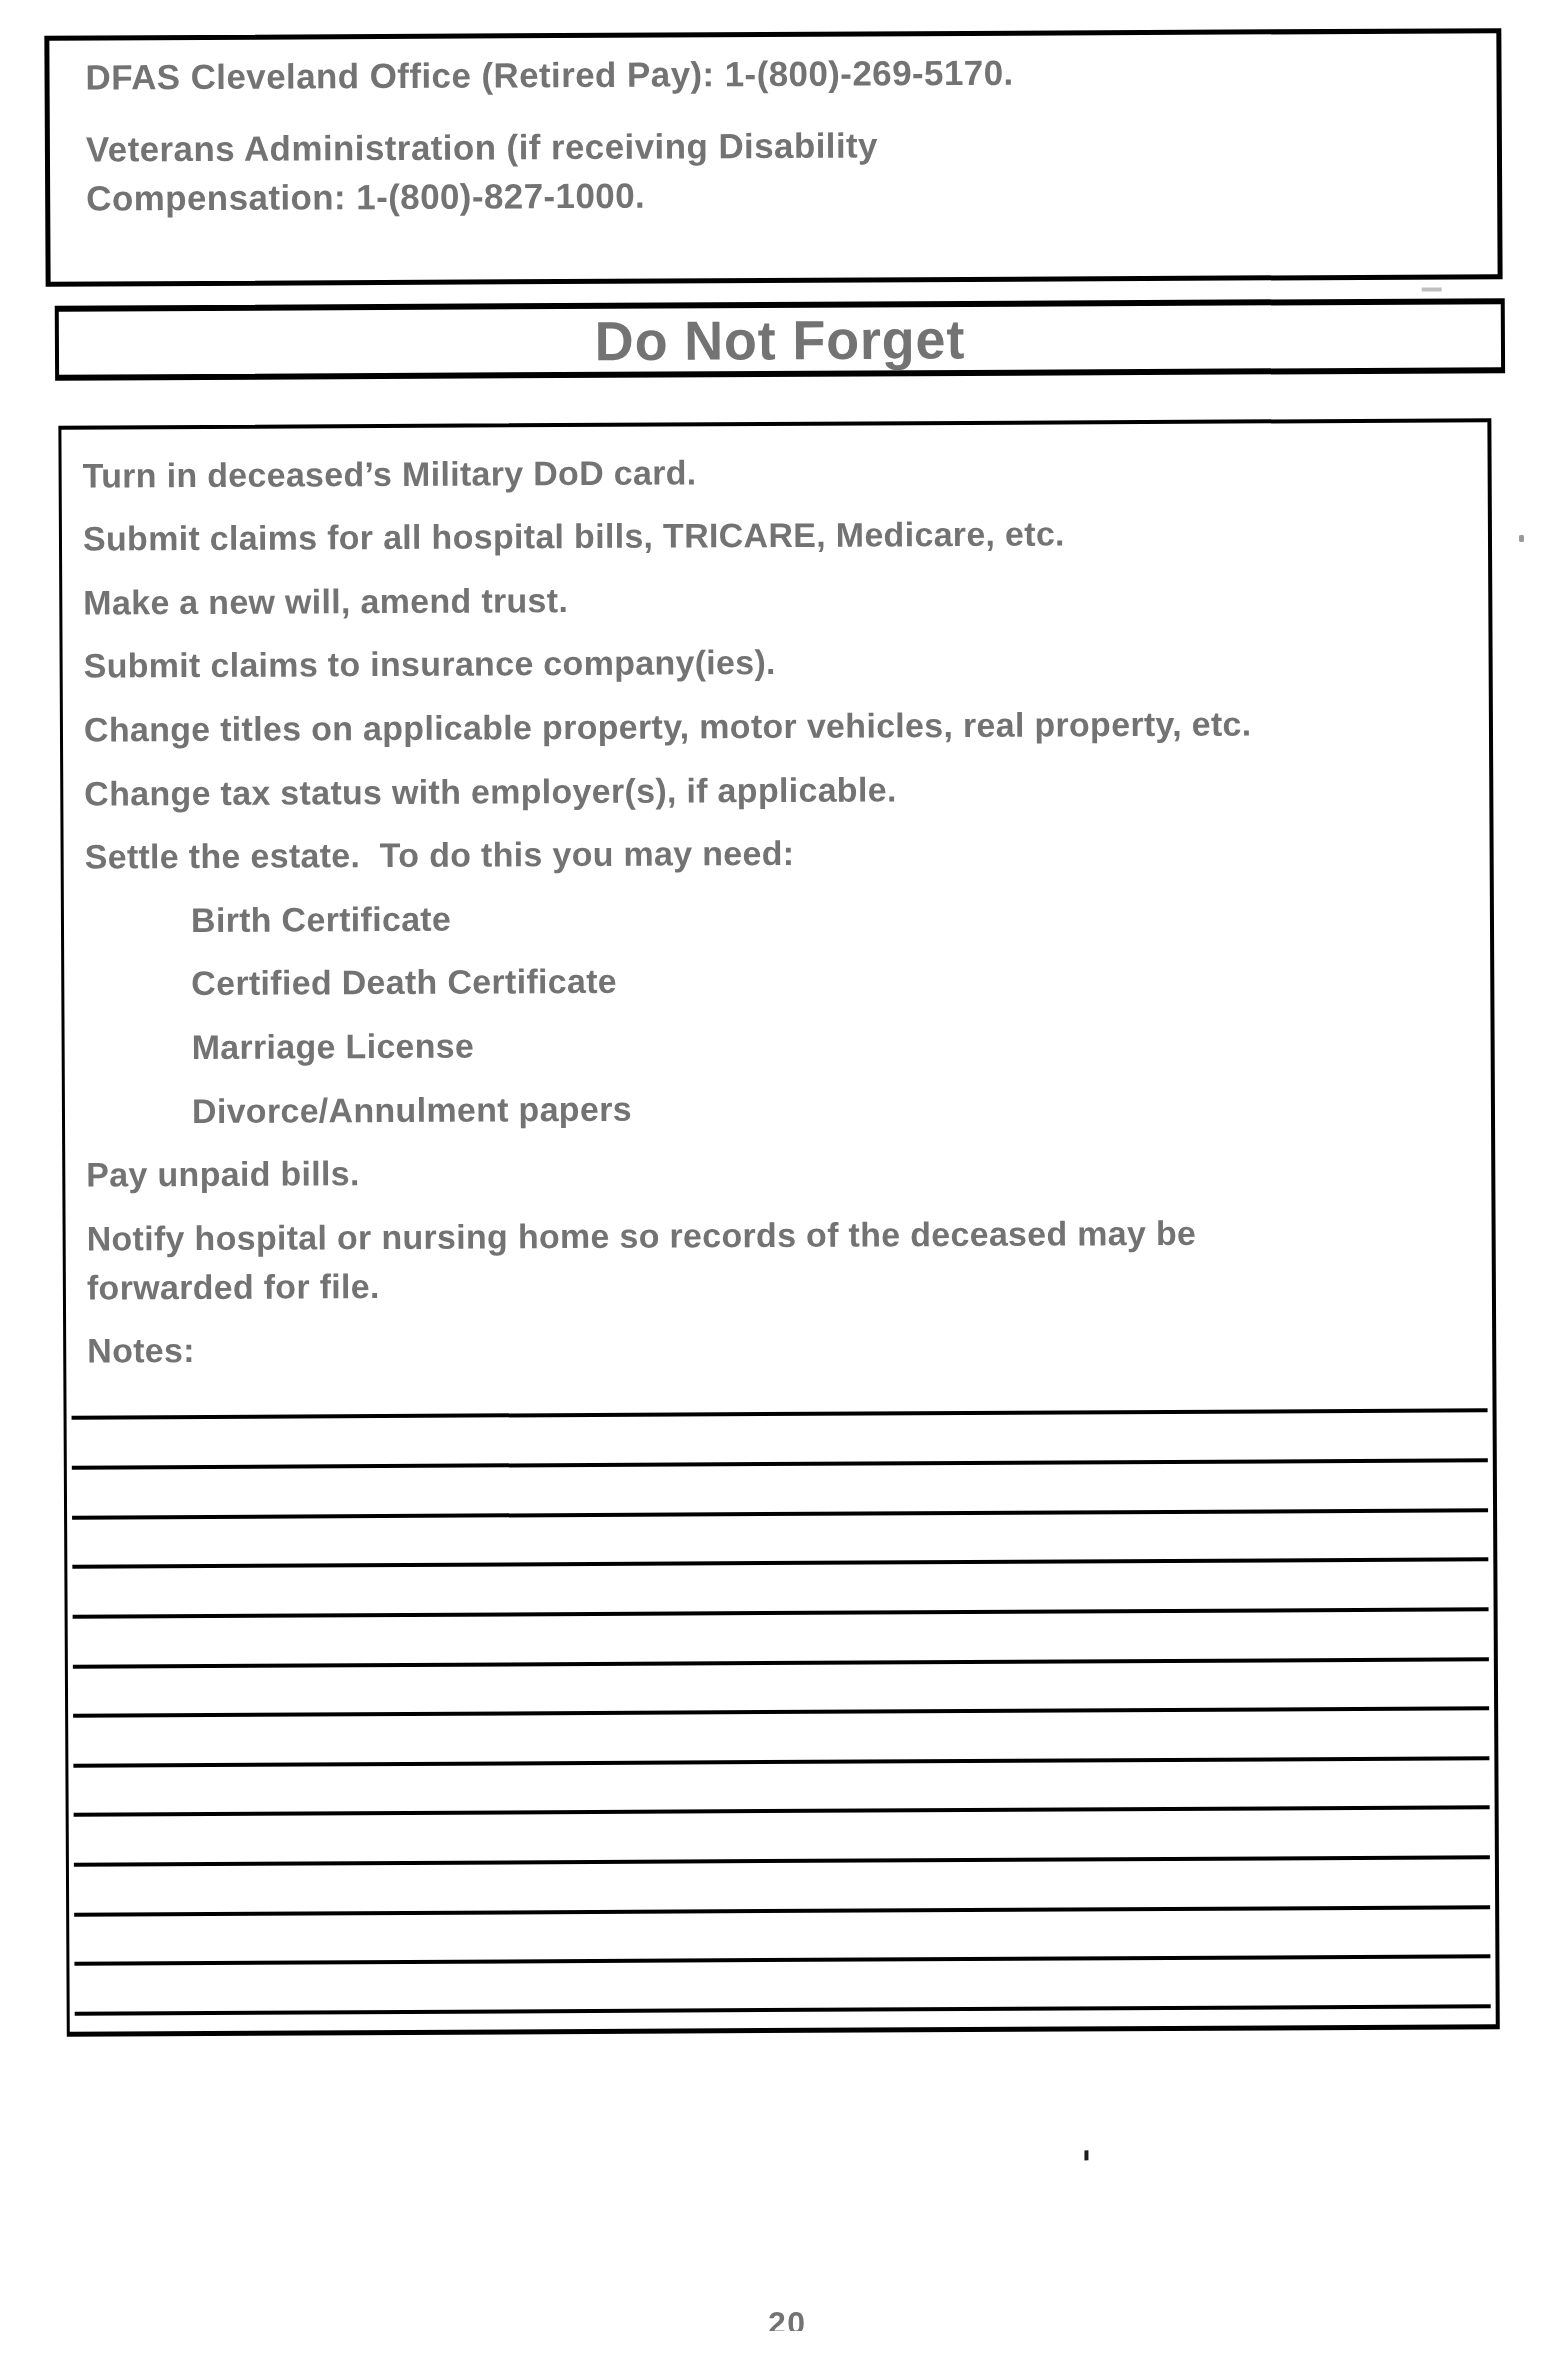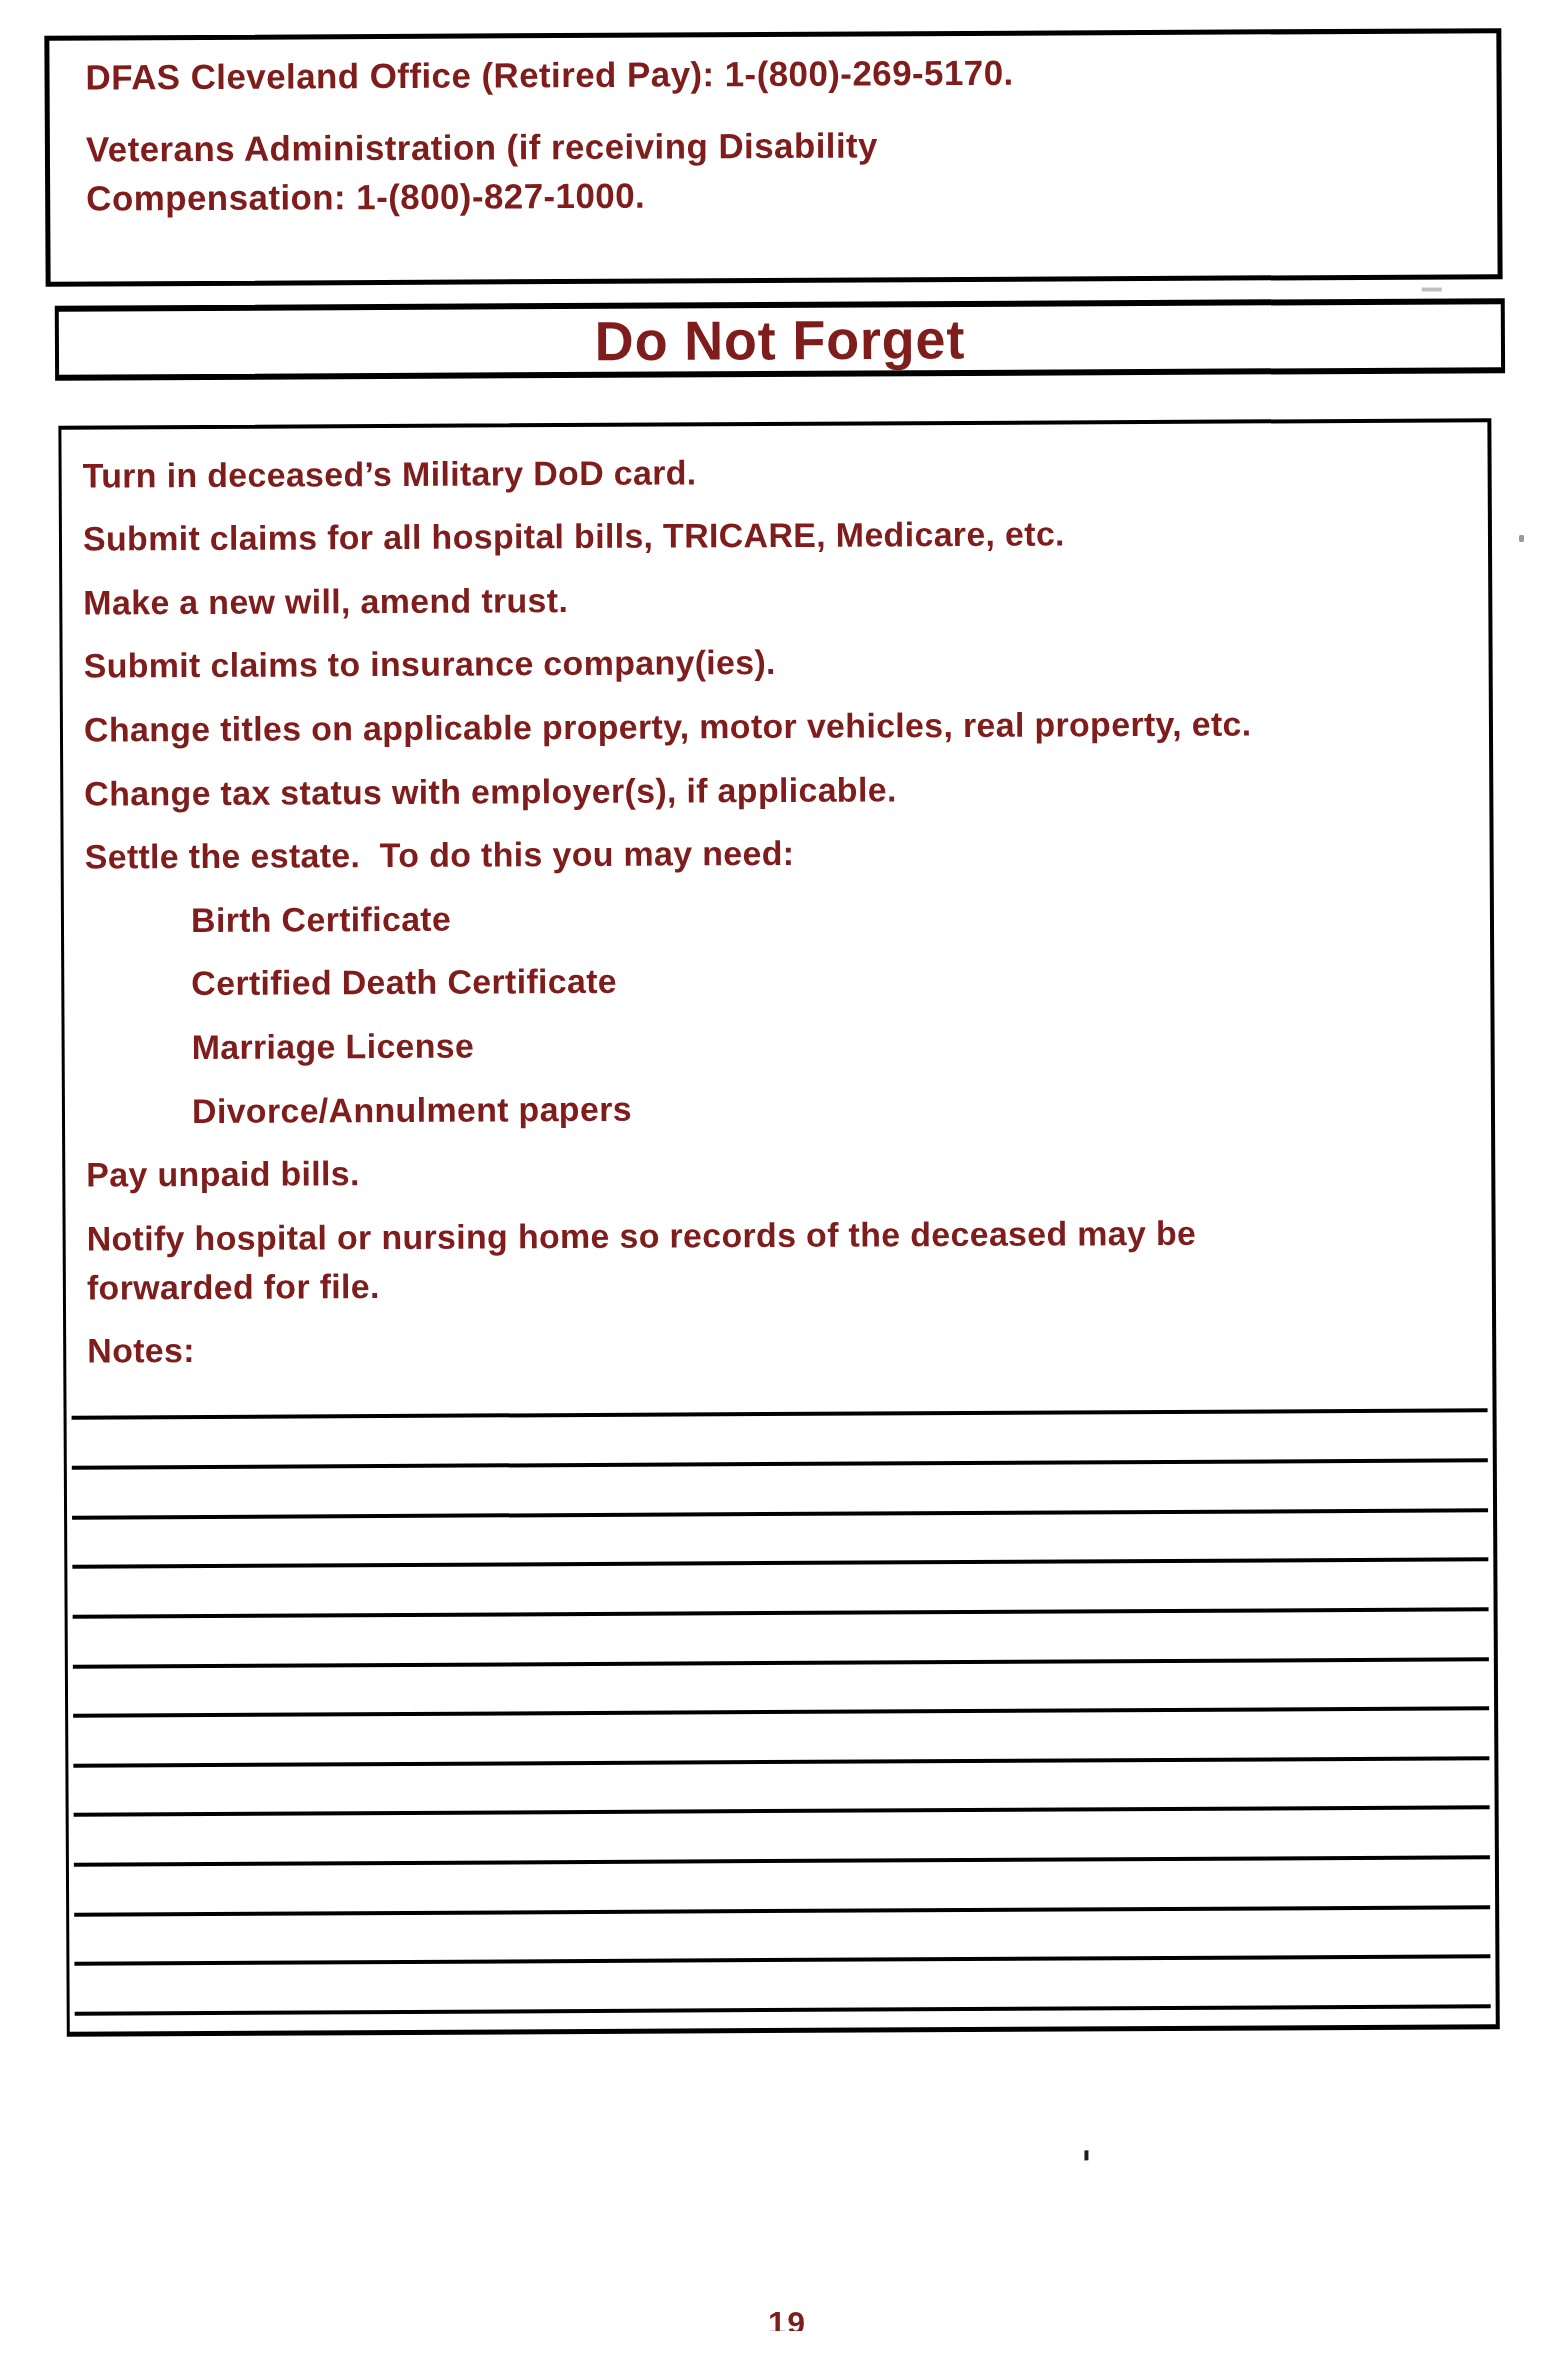--- a/index.html
+++ b/index.html
@@ -4,21 +4,21 @@
 <style>
   html, body { margin: 0; padding: 0; background: #ffffff; }
   .page {
     position: relative;
     width: 1544px;
     height: 2377px;
     background: #ffffff;
     overflow: hidden;
     font-family: "Liberation Sans", sans-serif;
     font-weight: 700;
-    color: #7f1d1d;
+    color: #737373;
   }
   
   .skew {
     position: absolute;
     inset: 0;
     transform: rotate(-0.3deg);
     transform-origin: 50% 55%;
   }
 
   
@@ -176,16 +176,16 @@
           <div class="note-line" style="top: 1582px;"></div>
         </div>
     </div>
 
     <div class="speck-a"></div>
     <div class="speck-b"></div>
     <div class="speck-c"></div>
   </div>
 
   <div class="page-number-clip">
-    <div class="page-number">19</div>
+    <div class="page-number">20</div>
   </div>
 </div>
 
 
 </body></html>

